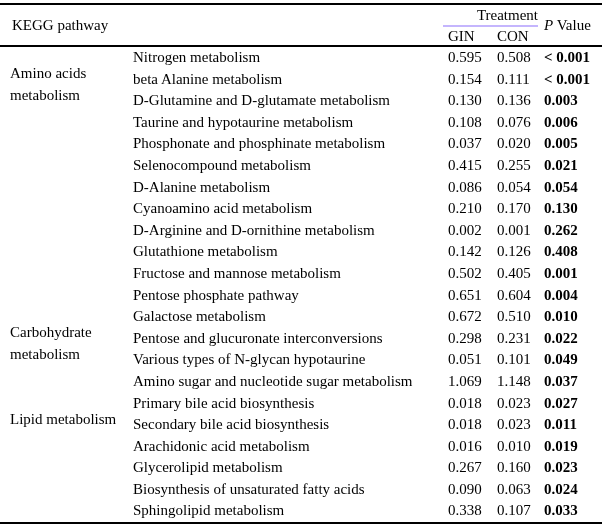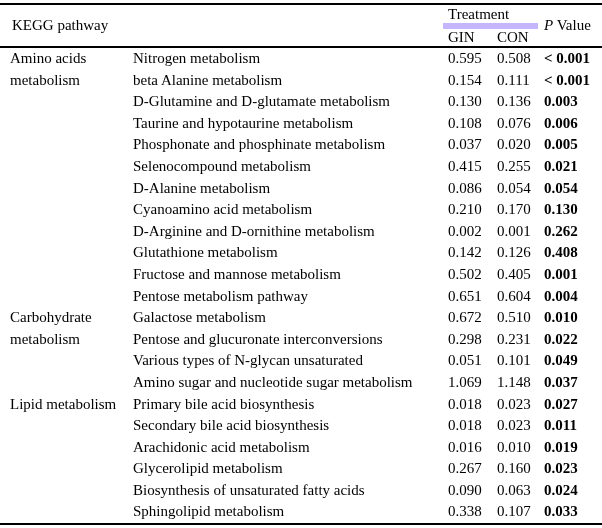--- a/index.html
+++ b/index.html
@@ -37,42 +37,43 @@
     padding: 0;
   }
   tr.h1 { height: 22px; }
   tr.h2 { height: 20px; }
   th.h-kegg {
     padding-left: 12px;
     vertical-align: middle;
   }
   th.h-treat {
     padding-left: 5px;
-    border-bottom: 6px solid #c4b5fd;
-    vertical-align: middle;
+    border-bottom: 2px solid #c4b5fd;
+    vertical-align: middle;
+    text-align: right;
   }
   th.h-gin { padding-left: 5px; vertical-align: middle; }
   th.h-con { padding-left: 6px; vertical-align: middle; }
   th.h-p {
     padding-left: 6px;
     vertical-align: middle;
   }
   th.h-p i { font-style: italic; }
   tbody td {
     height: 21.6px;
     line-height: 21.6px;
     padding: 0;
     vertical-align: middle;
     white-space: nowrap;
     overflow: visible;
   }
   td.cat {
     vertical-align: top;
     padding-left: 10px;
-    padding-top: 0;
+    padding-top: 16px;
     white-space: normal;
     line-height: 21.6px;
   }
   td.path { padding-left: 0; margin-top: 26px; }
   td.gin  { padding-left: 5px; }
   td.con  { padding-left: 6px; }
   td.pv   { padding-left: 6px; font-weight: bold; }
 </style>
 </head>
 <body>
@@ -159,40 +160,40 @@
           <td class="con">0.126</td>
           <td class="pv">0.408</td>
         </tr>
         <tr>
           <td class="path">Fructose and mannose metabolism</td>
           <td class="gin">0.502</td>
           <td class="con">0.405</td>
           <td class="pv">0.001</td>
         </tr>
         <tr>
-          <td class="path">Pentose metabolism pathway</td>
+          <td class="path">Pentose phosphate pathway</td>
           <td class="gin">0.651</td>
           <td class="con">0.604</td>
           <td class="pv">0.004</td>
         </tr>
         <tr>
           <td class="cat" rowspan="4">Carbohydrate metabolism</td>
           <td class="path">Galactose metabolism</td>
           <td class="gin">0.672</td>
           <td class="con">0.510</td>
           <td class="pv">0.010</td>
         </tr>
         <tr>
           <td class="path">Pentose and glucuronate interconversions</td>
           <td class="gin">0.298</td>
           <td class="con">0.231</td>
           <td class="pv">0.022</td>
         </tr>
         <tr>
-          <td class="path">Various types of N-glycan unsaturated</td>
+          <td class="path">Various types of N-glycan hypotaurine</td>
           <td class="gin">0.051</td>
           <td class="con">0.101</td>
           <td class="pv">0.049</td>
         </tr>
         <tr>
           <td class="path">Amino sugar and nucleotide sugar metabolism</td>
           <td class="gin">1.069</td>
           <td class="con">1.148</td>
           <td class="pv">0.037</td>
         </tr>

